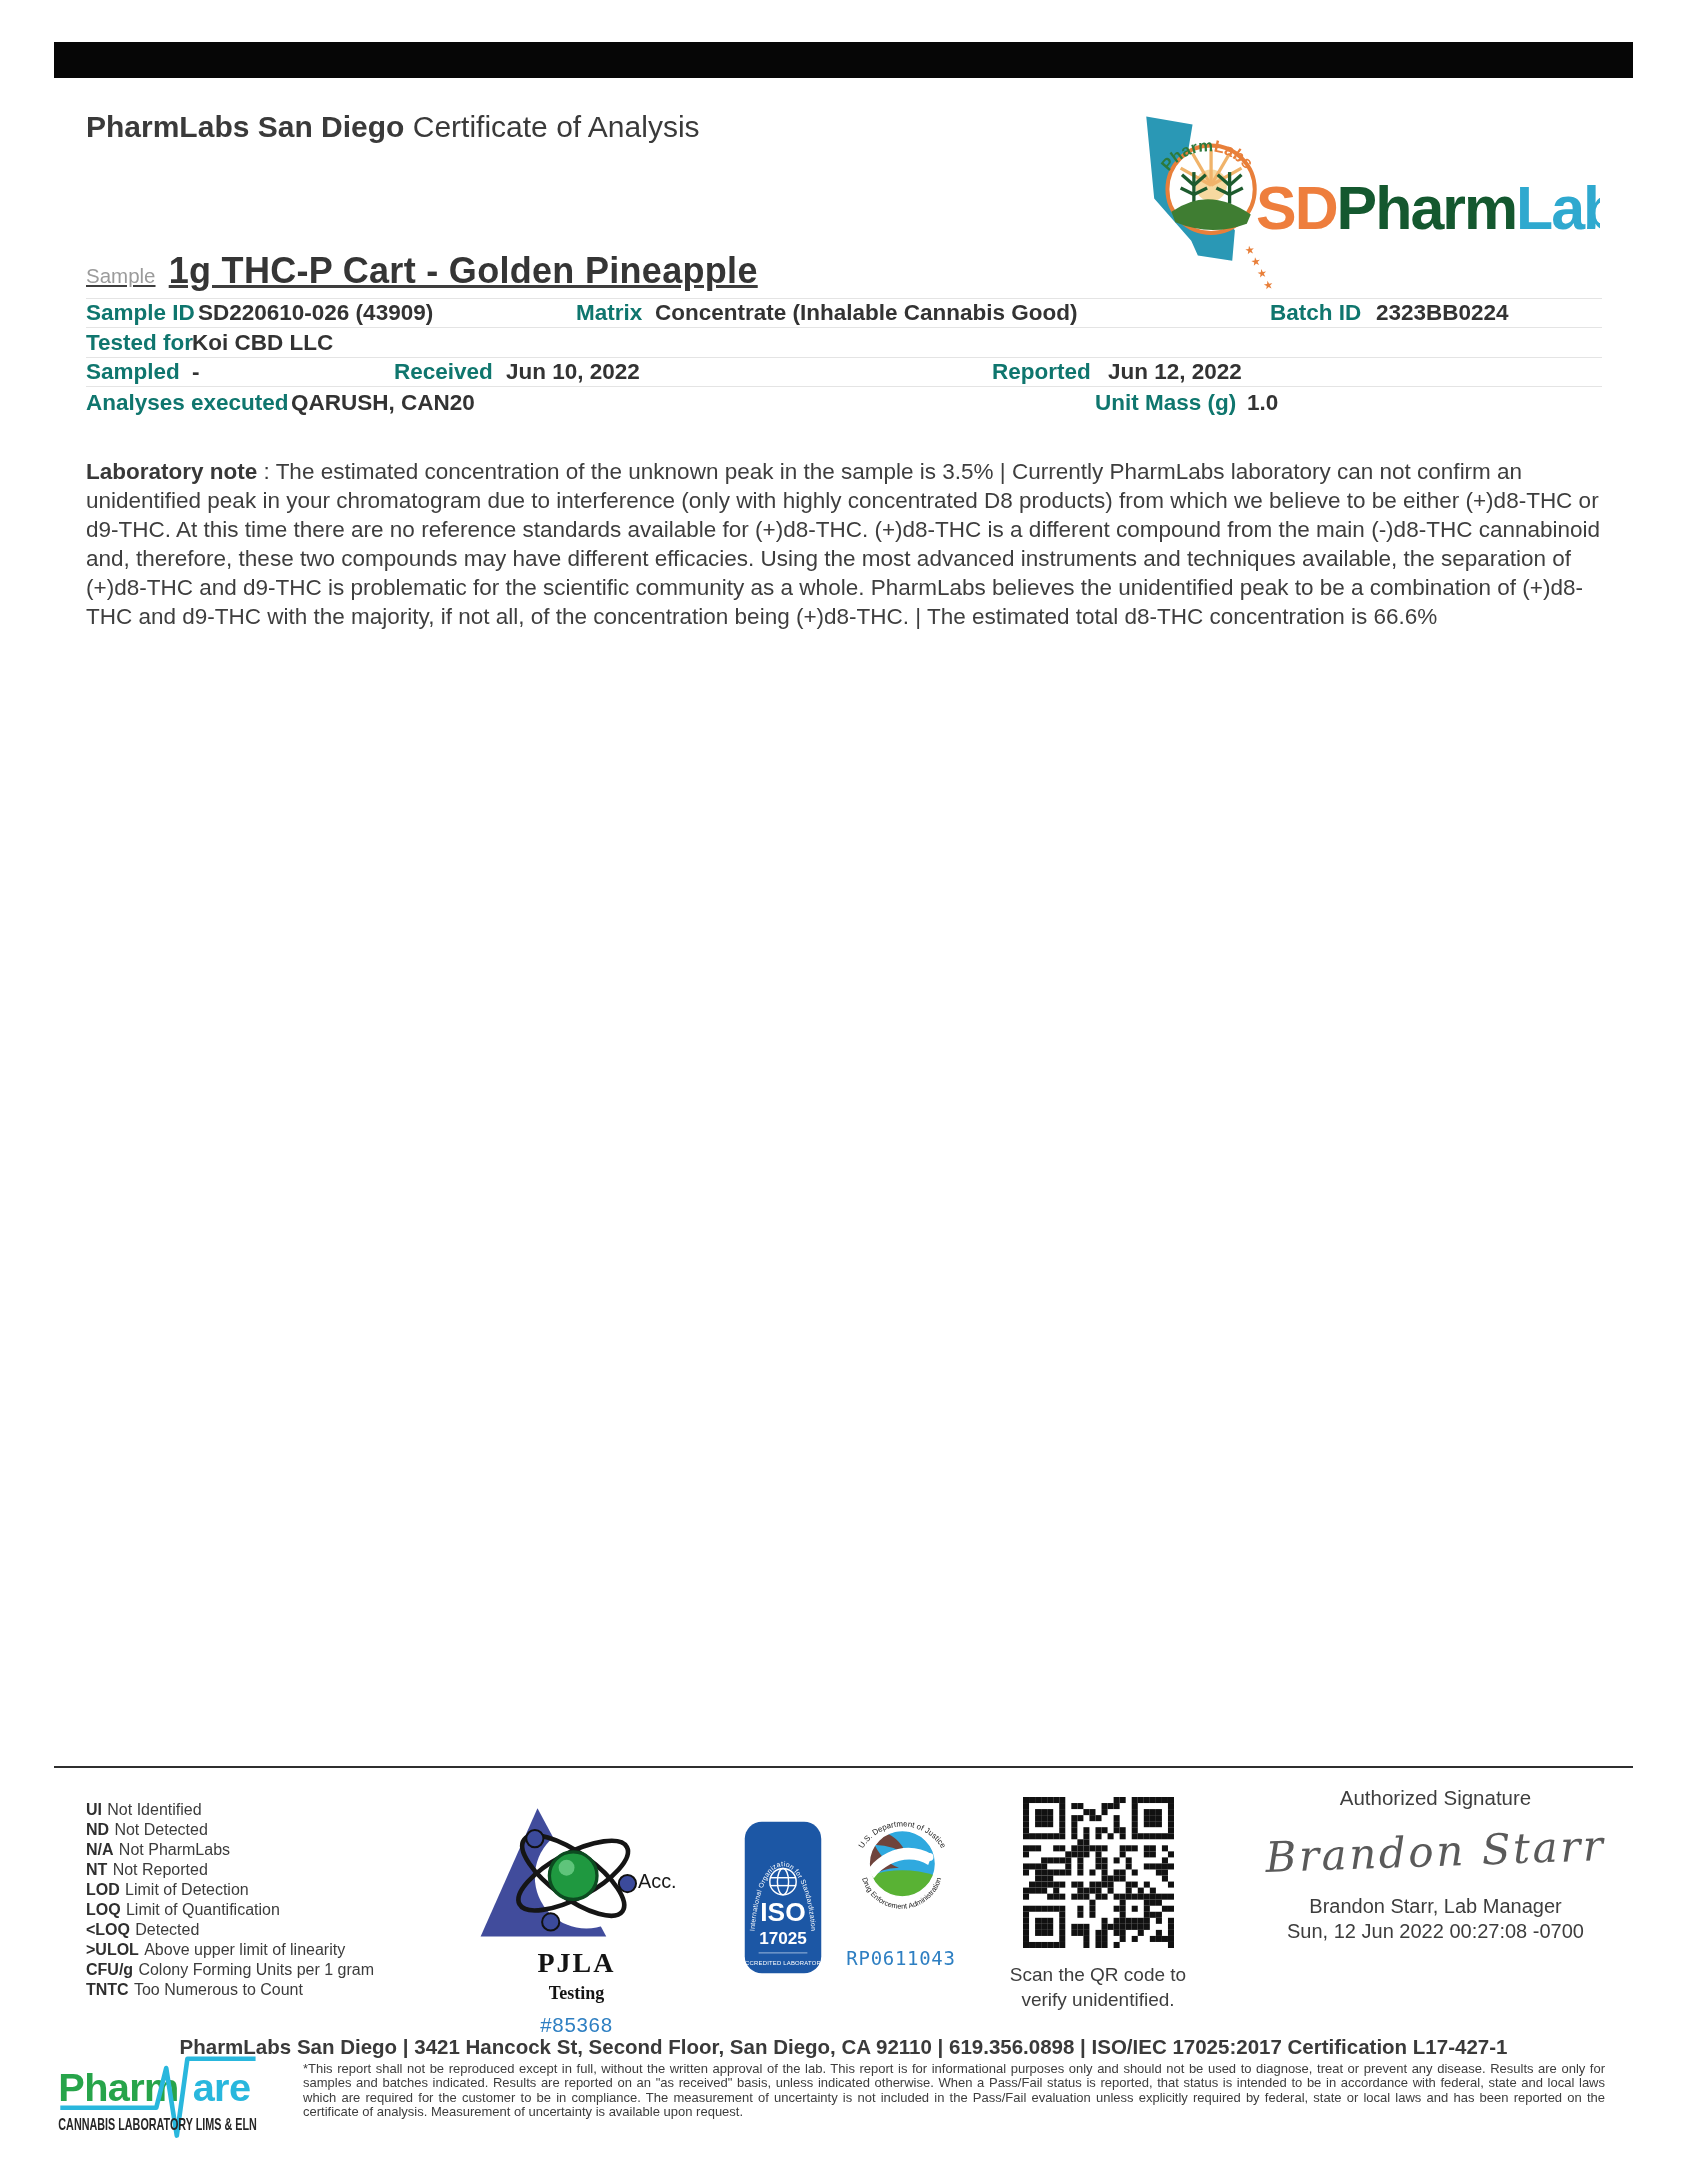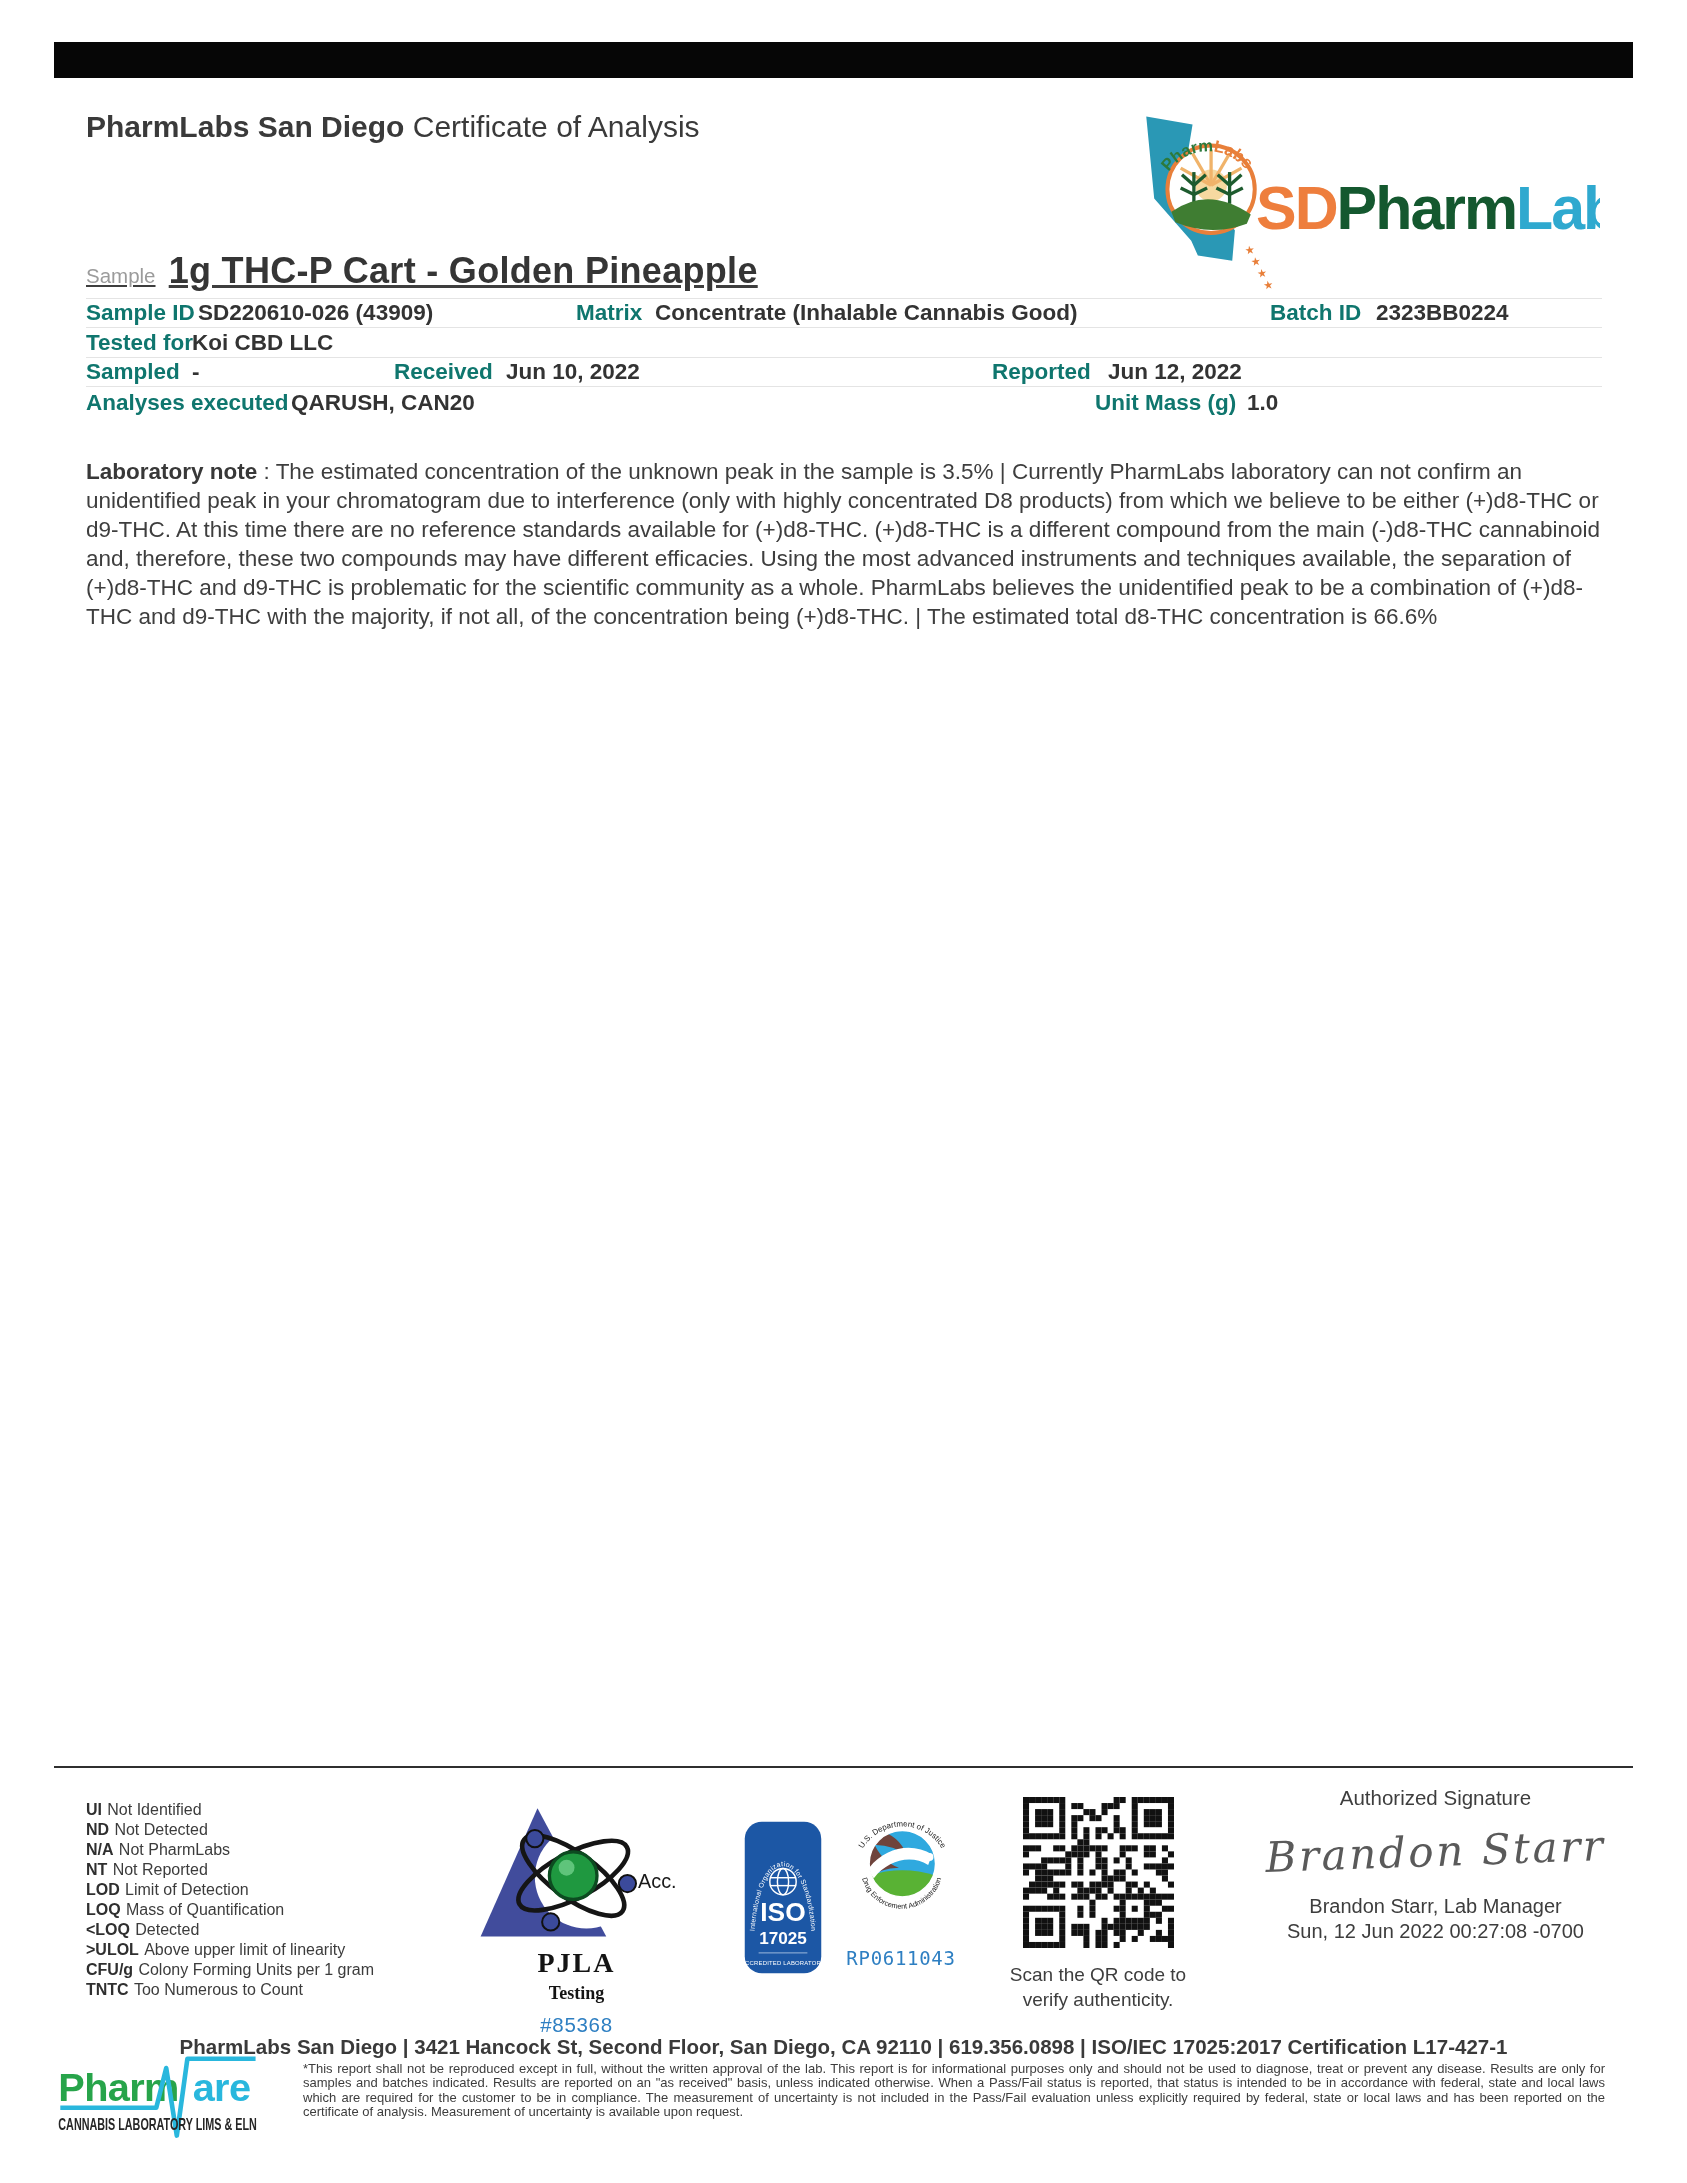--- a/index.html
+++ b/index.html
@@ -134,21 +134,21 @@
   <div class="abs lab-note"><b>Laboratory note</b><span> : The estimated concentration of the unknown peak in the sample is 3.5% | Currently PharmLabs laboratory can not confirm an unidentified peak in your chromatogram due to interference (only with highly concentrated D8 products) from which we believe to be either (+)d8-THC or d9-THC. At this time there are no reference standards available for (+)d8-THC. (+)d8-THC is a different compound from the main (-)d8-THC cannabinoid and, therefore, these two compounds may have different efficacies. Using the most advanced instruments and techniques available, the separation of (+)d8-THC and d9-THC is problematic for the scientific community as a whole. PharmLabs believes the unidentified peak to be a combination of (+)d8-THC and d9-THC with the majority, if not all, of the concentration being (+)d8-THC. | The estimated total d8-THC concentration is 66.6%</span></div>
 
   <div class="abs footer-divider"></div>
 
   <div class="abs legend">
     <div><b>UI</b><span>Not Identified</span></div>
     <div><b>ND</b><span>Not Detected</span></div>
     <div><b>N/A</b><span>Not PharmLabs</span></div>
     <div><b>NT</b><span>Not Reported</span></div>
     <div><b>LOD</b><span>Limit of Detection</span></div>
-    <div><b>LOQ</b><span>Mass of Quantification</span></div>
+    <div><b>LOQ</b><span>Limit of Quantification</span></div>
     <div><b>&lt;LOQ</b><span>Detected</span></div>
     <div><b>&gt;ULOL</b><span>Above upper limit of linearity</span></div>
     <div><b>CFU/g</b><span>Colony Forming Units per 1 gram</span></div>
     <div><b>TNTC</b><span>Too Numerous to Count</span></div>
   </div>
 
   <div class="abs pjla">
     <svg width="205" height="138" viewBox="0 0 310 208">
       <polygon points="96,6 200,200 10,200" fill="#414c9c"></polygon>
       <circle cx="170" cy="110" r="78" fill="#ffffff"></circle>
@@ -532,21 +532,21 @@
         <rect x="207" y="207" width="9" height="9" fill="#111"></rect>
         <rect x="216" y="207" width="9" height="9" fill="#111"></rect>
         <rect x="90" y="216" width="9" height="9" fill="#111"></rect>
         <rect x="108" y="216" width="9" height="9" fill="#111"></rect>
         <rect x="117" y="216" width="9" height="9" fill="#111"></rect>
         <rect x="135" y="216" width="9" height="9" fill="#111"></rect>
         <rect x="216" y="216" width="9" height="9" fill="#111"></rect>
       </svg>
     <div class="qr-caption">
       <div>Scan the QR code to</div>
-      <div>verify authenticity.</div>
+      <div>verify unidentified.</div>
     </div>
   </div>
 
   <div class="abs sig">
     <div class="sig-heading">Authorized Signature</div>
     <div class="sig-script">Brandon Starr</div>
     <div class="sig-name">Brandon Starr, Lab Manager</div>
     <div class="sig-date">Sun, 12 Jun 2022 00:27:08 -0700</div>
   </div>
 

